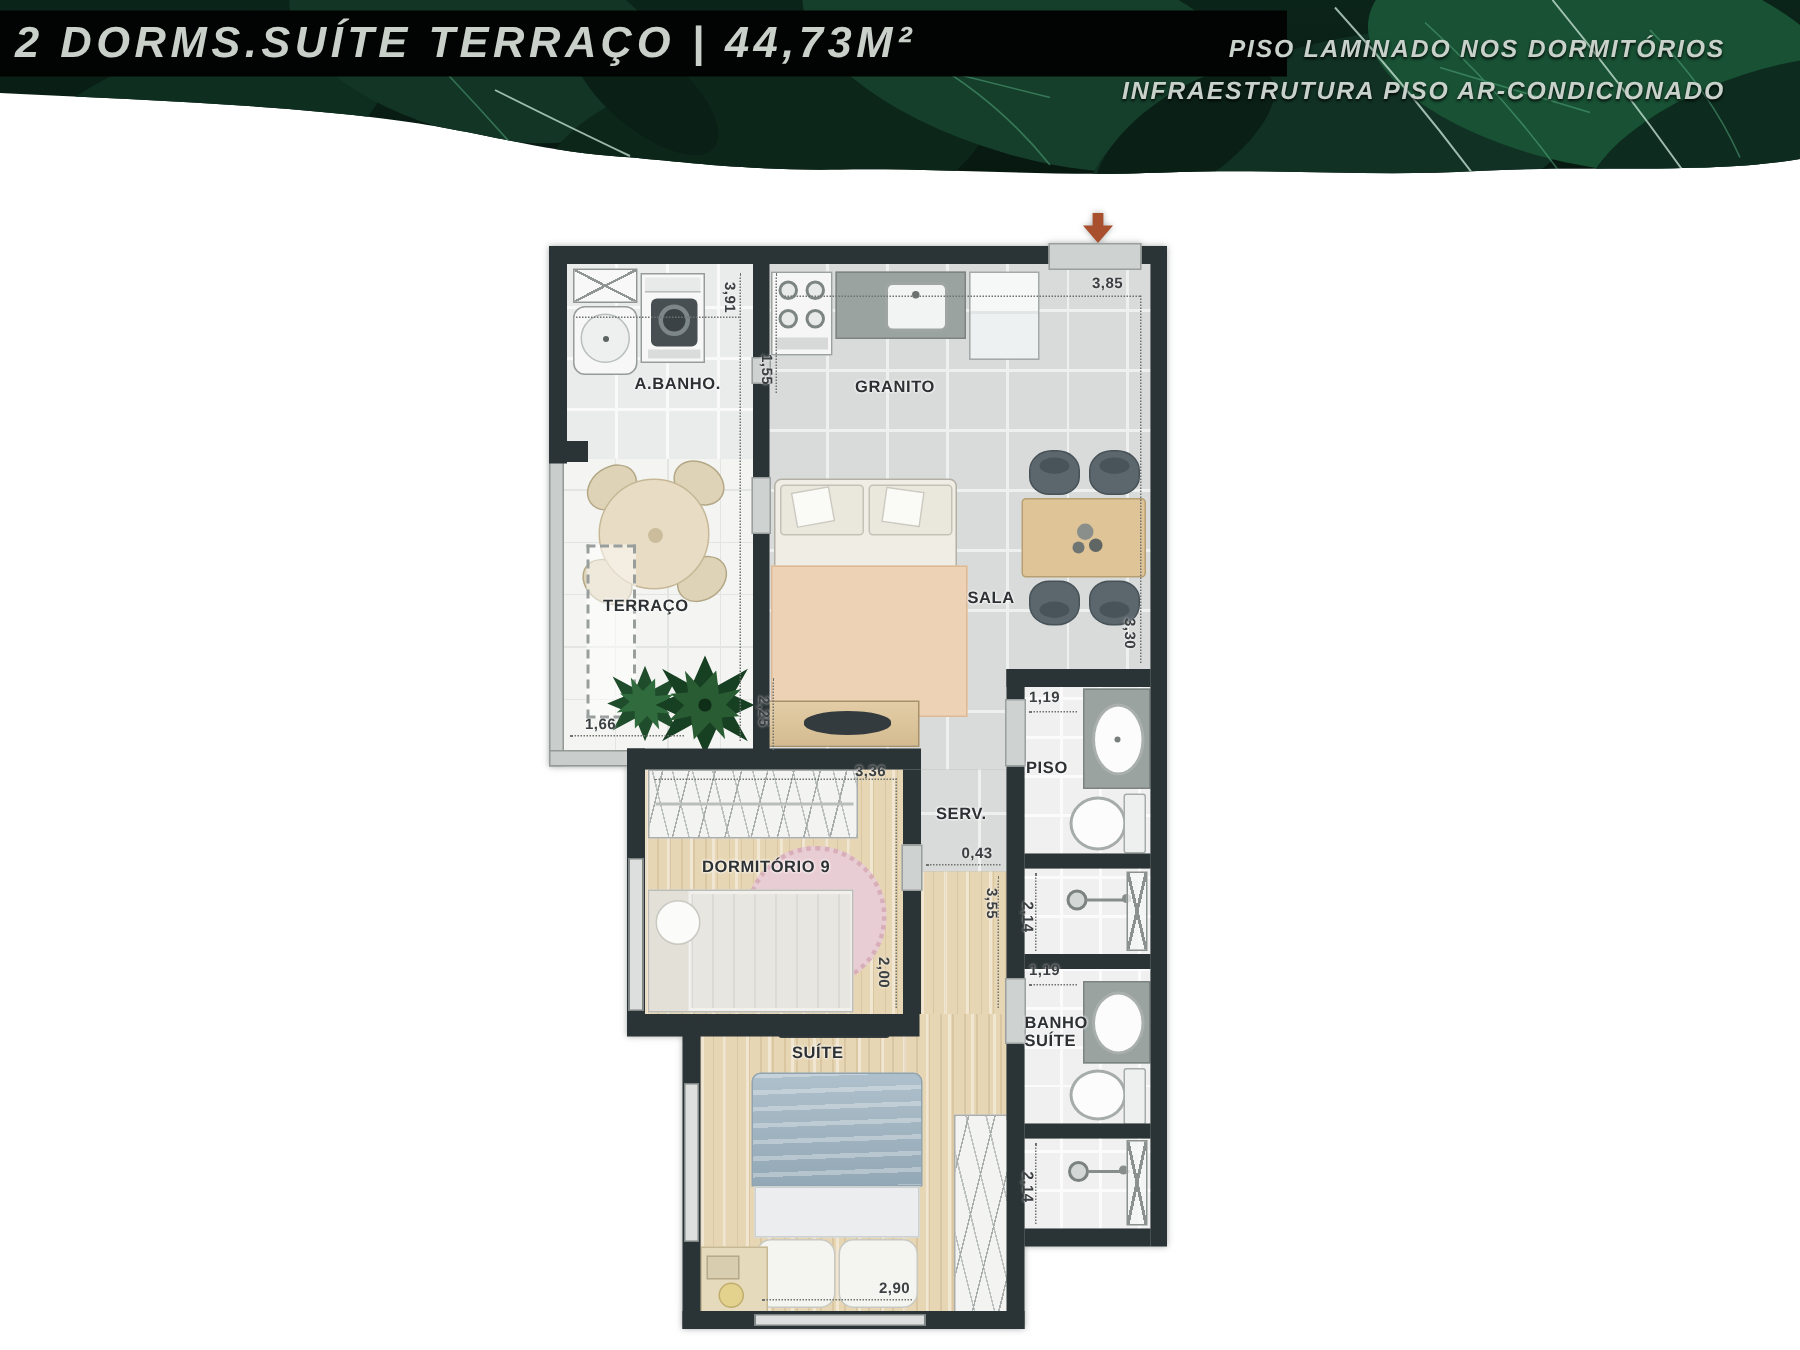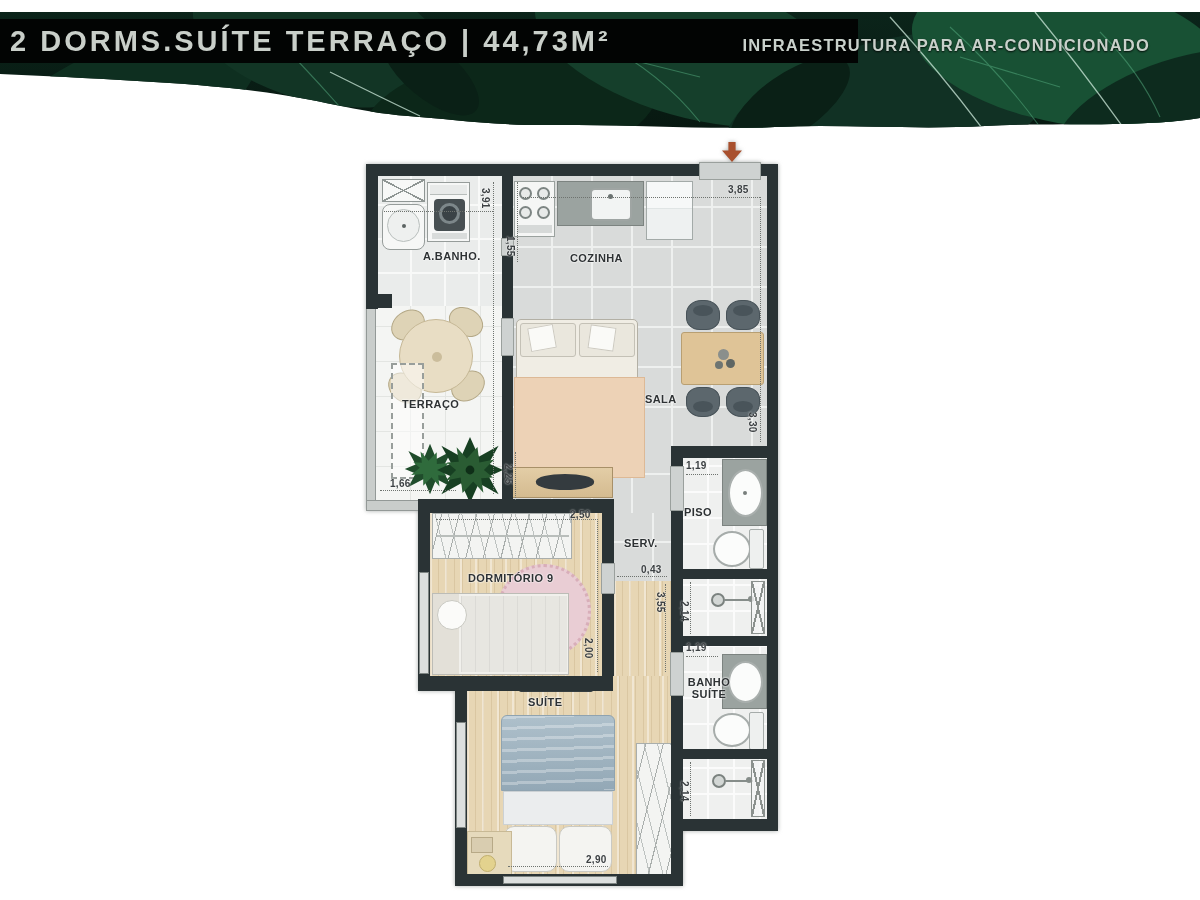--- a/index.html
+++ b/index.html
@@ -1,19 +1,19 @@
 <!DOCTYPE html>
 <html><head>
 <meta charset="utf-8">
 <style>
   html,body{margin:0;padding:0;background:#fff;}
   #stage{position:relative;width:1200px;height:900px;background:#fff;overflow:hidden;
          font-family:"Liberation Sans",sans-serif;}
   
-  #banner{position:absolute;left:0;top:12px;width:1164px;height:130px;}
+  #banner{position:absolute;left:0;top:0;width:1164px;height:130px;font-style:italic;}
   #banner svg{position:absolute;left:0;top:0;}
   #title-band{position:absolute;left:0;top:7px;width:858px;height:44px;background:#020403;
               display:flex;align-items:center;}
   #page-title{margin:0;padding-left:10px;font-size:29px;font-weight:bold;letter-spacing:3px;
               color:#c9cfc9;white-space:nowrap;}
   #features{position:absolute;right:14px;top:19px;text-align:right;color:#c9d1cb;
             font-weight:bold;font-size:16.5px;letter-spacing:1.2px;line-height:28px;
             text-shadow:0 1px 2px rgba(0,0,0,.85);}
   
   #plan{position:absolute;left:0;top:16px;width:1040px;height:900px;
@@ -52,21 +52,21 @@
   .xglass{background-color:rgba(244,246,245,.75);border:1px solid #8b918e;background-image:
      linear-gradient(to top right,transparent calc(50% - 1px),#8b918e calc(50% - 1px) calc(50% + 1px),transparent calc(50% + 1px)),
      linear-gradient(to bottom right,transparent calc(50% - 1px),#8b918e calc(50% - 1px) calc(50% + 1px),transparent calc(50% + 1px));}
   .doth{position:absolute;height:0;border-top:1.5px dotted #6e736f;}
   .dotv{position:absolute;width:0;border-left:1.5px dotted #6e736f;}
   .dim{position:absolute;font-size:10px;font-weight:bold;color:#3c4043;letter-spacing:.3px;
        text-shadow:0 0 2px rgba(255,255,255,.9);}
   .dim.v{writing-mode:vertical-rl;}
   .rlabel{position:absolute;font-size:11px;font-weight:bold;color:#2d3133;letter-spacing:.4px;
        text-shadow:0 0 2px #fff,0 0 2px #fff;white-space:nowrap;}
-  .rlabel.wrap{white-space:normal;text-align:center;line-height:12px;}
+  .rlabel.wrap{white-space:normal;text-align:left;line-height:12px;}
   .furn{position:absolute;}
   .chair-d{position:absolute;width:34px;height:30px;background:#5c676d;border:1px solid #47525
 8;border:1px solid #475258;border-radius:45% 45% 40% 40%;}
   .chair-in{width:20px;height:11px;background:#49545a;border-radius:50%;margin:4px auto 0;}
   .burner{position:absolute;width:13px;height:13px;border:2px solid #7d8583;border-radius:50%;background:#e8eae9;}
   .basin{position:absolute;border-radius:50%;background:#fbfcfb;border:2px solid #a9afad;}
   .bowl{position:absolute;border-radius:50%;background:#fbfcfb;border:2px solid #a6acaa;}
   .tank{position:absolute;background:#eef0ef;border:1px solid #a6acaa;border-radius:2px;}
   .shead{position:absolute;width:14px;height:14px;border:2px solid #7b827f;border-radius:50%;background:#d3d7d5;}
   .sarm{position:absolute;height:2px;background:#868d8a;}
@@ -115,21 +115,22 @@
           <path d="M890,5 Q940,60 985,120"></path>
           <path d="M1035,0 Q1080,55 1125,118"></path>
           <path d="M330,60 Q380,85 420,104"></path>
         </g>
       </g>
     </svg>
     <div id="title-band">
       <h1 id="page-title">2 DORMS.SUÍTE TERRAÇO | 44,73M²</h1>
     </div>
     <div id="features">
-      <div>INFRAESTRUTURA PARA AR-CONDICIONADO</div>
+      <div>PISO LAMINADO NOS DORMITÓRIOS</div>
+      <div>INFRAESTRUTURA PISO AR-CONDICIONADO</div>
     </div>
   </header>
 
   <div id="plan">
 
     <div class="floor-aserv" style="left:378px;top:160px;width:124px;height:130px"></div>
     <div class="floor-terr" style="left:376px;top:290px;width:126px;height:195px"></div>
     <div class="floor-tile" style="left:513px;top:160px;width:254px;height:270px"></div>
     <div class="floor-tile" style="left:513px;top:430px;width:158px;height:67px"></div>
     <div class="floor-tile" style="left:614px;top:497px;width:57px;height:68px"></div>
@@ -310,32 +311,32 @@
     <div class="dotv" style="left:690px;top:746px;height:54px"></div>
     <div class="doth" style="left:508px;top:850px;width:100px"></div>
     <div class="doth" style="left:380px;top:474px;width:76px"></div>
 
     <div class="dim v" style="left:480px;top:172px">3,91</div>
     <div class="dim v" style="left:505px;top:220px">1,55</div>
     <div class="dim" style="left:728px;top:168px">3,85</div>
     <div class="dim v" style="left:747px;top:396px">3,30</div>
     <div class="dim v" style="left:503px;top:448px">2,25</div>
     <div class="dim" style="left:390px;top:462px">1,66</div>
-    <div class="dim" style="left:570px;top:493px">2,50</div>
+    <div class="dim" style="left:570px;top:493px">3,36</div>
     <div class="dim v" style="left:583px;top:622px">2,00</div>
     <div class="dim" style="left:641px;top:548px">0,43</div>
     <div class="dim v" style="left:655px;top:576px">3,55</div>
     <div class="dim" style="left:686px;top:444px">1,19</div>
     <div class="dim v" style="left:679px;top:585px">2,14</div>
     <div class="dim" style="left:686px;top:626px">1,19</div>
     <div class="dim v" style="left:679px;top:765px">2,14</div>
     <div class="dim" style="left:586px;top:838px">2,90</div>
 
     <div class="rlabel" style="left:423px;top:234px">A.BANHO.</div>
-    <div class="rlabel" style="left:570px;top:236px">COZINHA</div>
+    <div class="rlabel" style="left:570px;top:236px">GRANITO</div>
     <div class="rlabel" style="left:402px;top:382px">TERRAÇO</div>
     <div class="rlabel" style="left:645px;top:377px">SALA</div>
     <div class="rlabel" style="left:624px;top:521px">SERV.</div>
     <div class="rlabel" style="left:468px;top:556px">DORMITÓRIO 9</div>
     <div class="rlabel" style="left:684px;top:490px">PISO</div>
     <div class="rlabel" style="left:528px;top:680px">SUÍTE</div>
     <div class="rlabel wrap" style="left:683px;top:660px;width:52px">BANHO SUÍTE</div>
 
   </div>
 </div>

